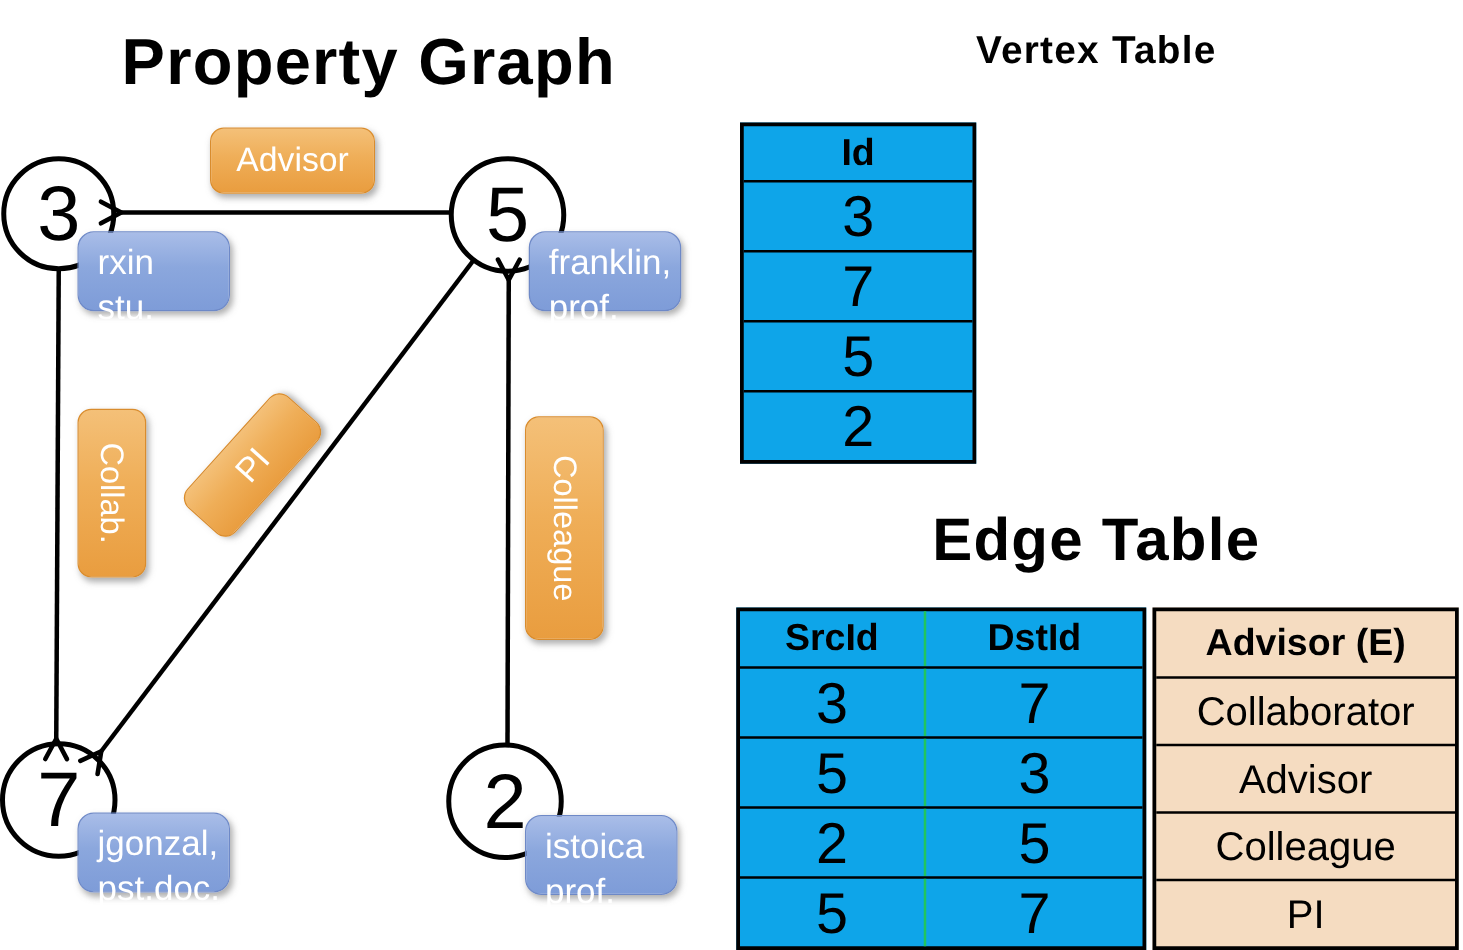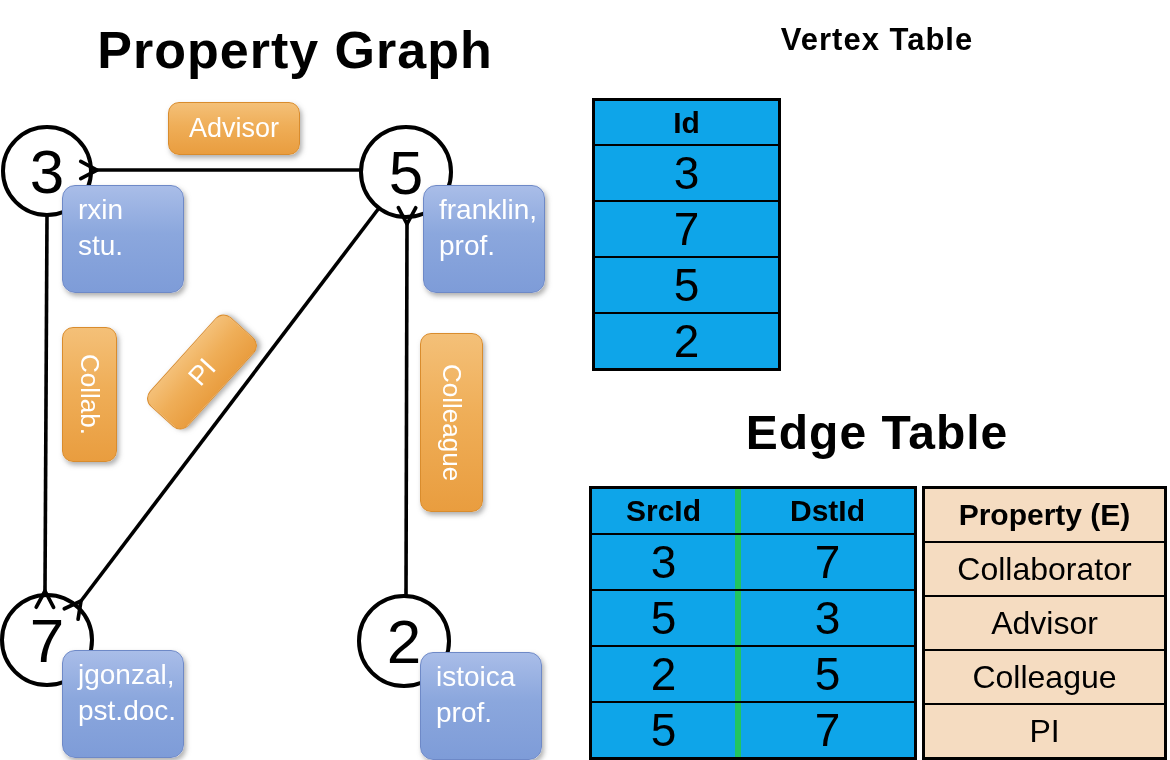--- a/index.html
+++ b/index.html
@@ -36,21 +36,21 @@
     text-align: center;
     font-size: 62px;
     font-weight: 400;
     color: #000;
   }
 
   
   .vlabel {
     position: absolute;
     width: 122px;
-    height: 108px;
+    height: 64px;
     border-radius: 13px;
     background: linear-gradient(180deg, #a9bde8 0%, #8ba7dd 45%, #7e9cd8 100%);
     border: 1px solid #6e89c7;
     box-shadow: 2px 3px 5px rgba(110,110,110,0.55);
     color: #fff;
     font-size: 28px;
     line-height: 36px;
     padding: 6px 6px 0 15px;
   }
 
@@ -92,21 +92,21 @@
   .prop { font-size: 32px; font-weight: 400; }
   .blue-fill { background: #cdd9ef; }
   .tan-fill { background: #f5dcc1; }
 
   .split-row { display: flex; align-items: stretch; padding: 0; }
   .split-row .cell {
     display: flex;
     align-items: center;
     justify-content: center;
   }
-  .cell.src { width: 149px; border-right: 6px solid #22c55e; }
+  .cell.src { width: 149px; border-right: 2px solid #22c55e; }
   .cell.dst { flex: 1; }
 </style>
 </head>
 <body>
 
 <div class="stage">
 
   <div class="big-title" style="left:35px; top:20px; width:520px; font-size:52px;">Property Graph</div>
 
   <svg class="graph-svg" width="585" height="760" viewBox="0 0 585 760">
@@ -184,20 +184,20 @@
       <div class="cell src num">2</div>
       <div class="cell dst num">5</div>
     </div>
     <div class="trow split-row">
       <div class="cell src num">5</div>
       <div class="cell dst num">7</div>
     </div>
   </div>
 
   <div class="tbox tan-fill" style="left:922px; top:486px; width:245px; height:274px;">
-    <div class="trow th">Property (E)</div>
+    <div class="trow th">Advisor (E)</div>
     <div class="trow prop">Collaborator</div>
     <div class="trow prop">Advisor</div>
     <div class="trow prop">Colleague</div>
     <div class="trow prop">PI</div>
   </div>
 
 </div>
 
 </body></html>

